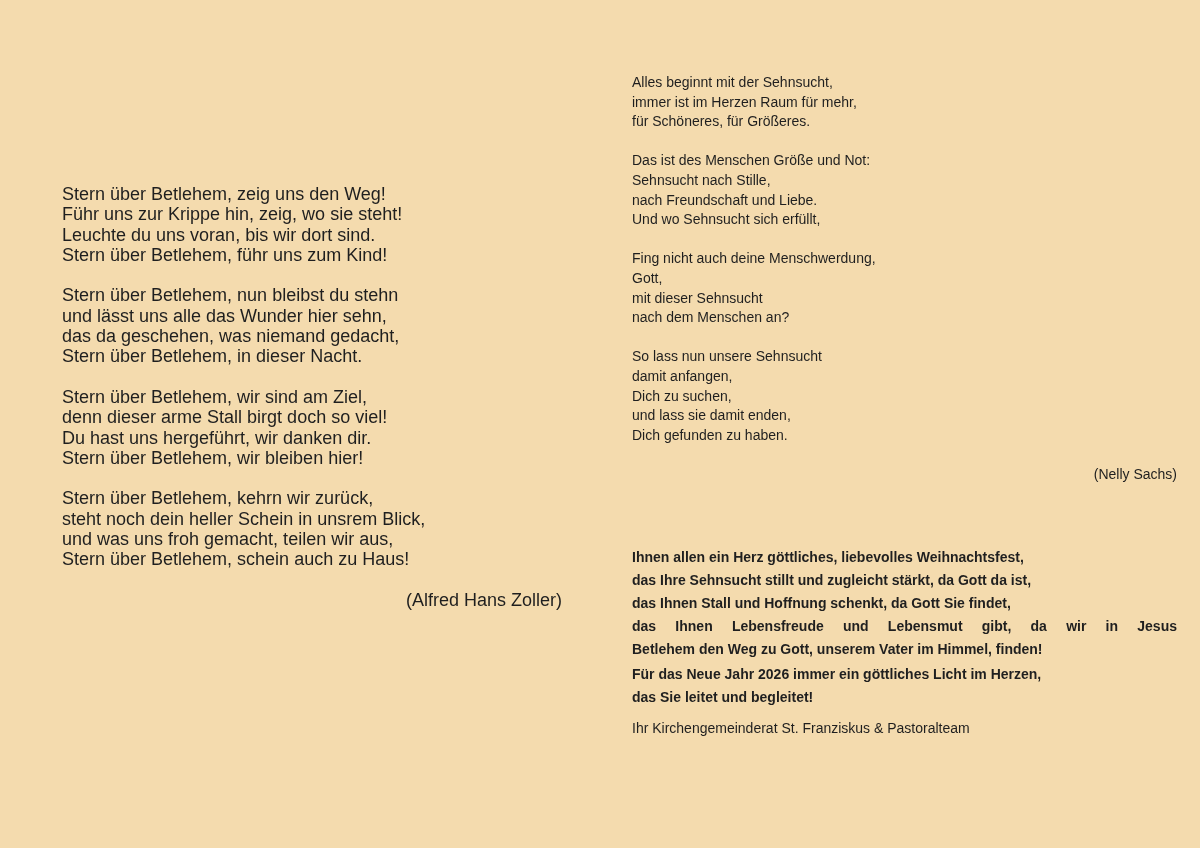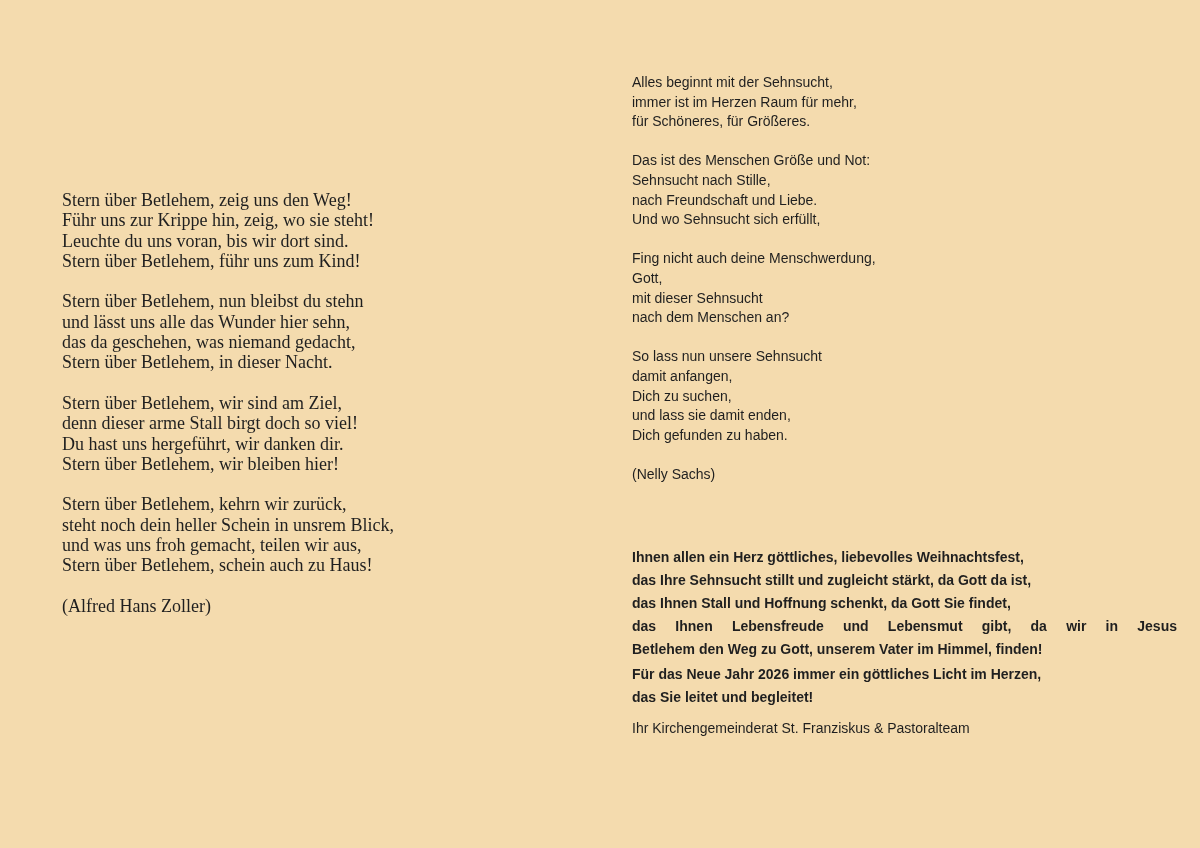--- a/index.html
+++ b/index.html
@@ -13,44 +13,44 @@
     height: 848px;
     background: #f4dbae;
     color: #1f1f1f;
     overflow: hidden;
   }
   .col {
     position: absolute;
   }
   .left-col {
     left: 62px;
-    top: 190px;
+    top: 184px;
     width: 500px;
     font-size: 18px;
     line-height: 20.3px;
-    font-family: Liberation Serif, serif;
   }
   .right-col {
     left: 632px;
     top: 73px;
     width: 545px;
     font-size: 14px;
     line-height: 19.6px;
   }
   .stanza {
     margin: 0 0 20.3px 0;
   }
   .right-col .stanza {
     margin-bottom: 19.6px;
   }
   .line {
     white-space: nowrap;
   }
   .attribution {
     white-space: nowrap;
+    text-align: right;
   }
   .left-col .attribution {
   }
   .greeting {
     margin-top: 62px;
     font-weight: bold;
     line-height: 23px;
   }
   .greeting-p2 {
     margin-top: 2px;

